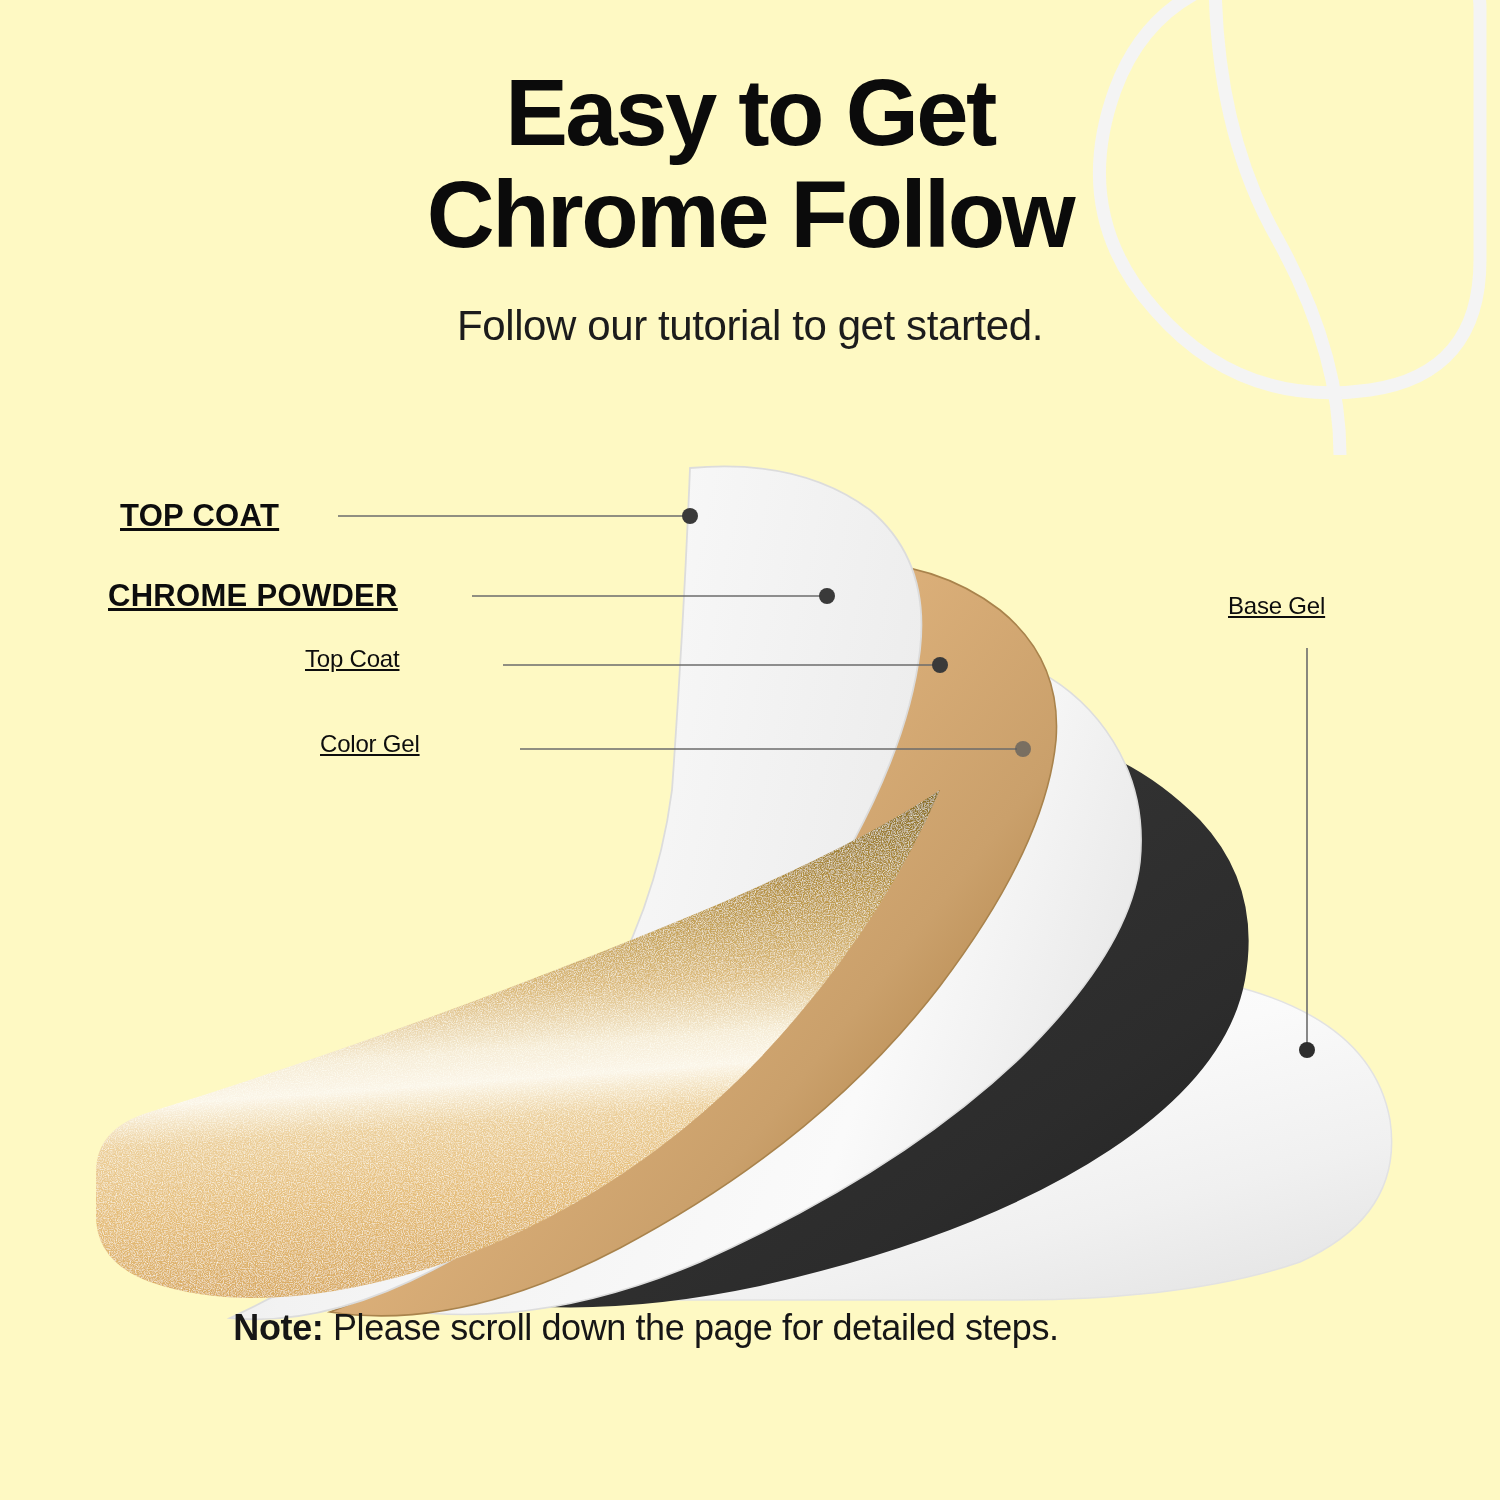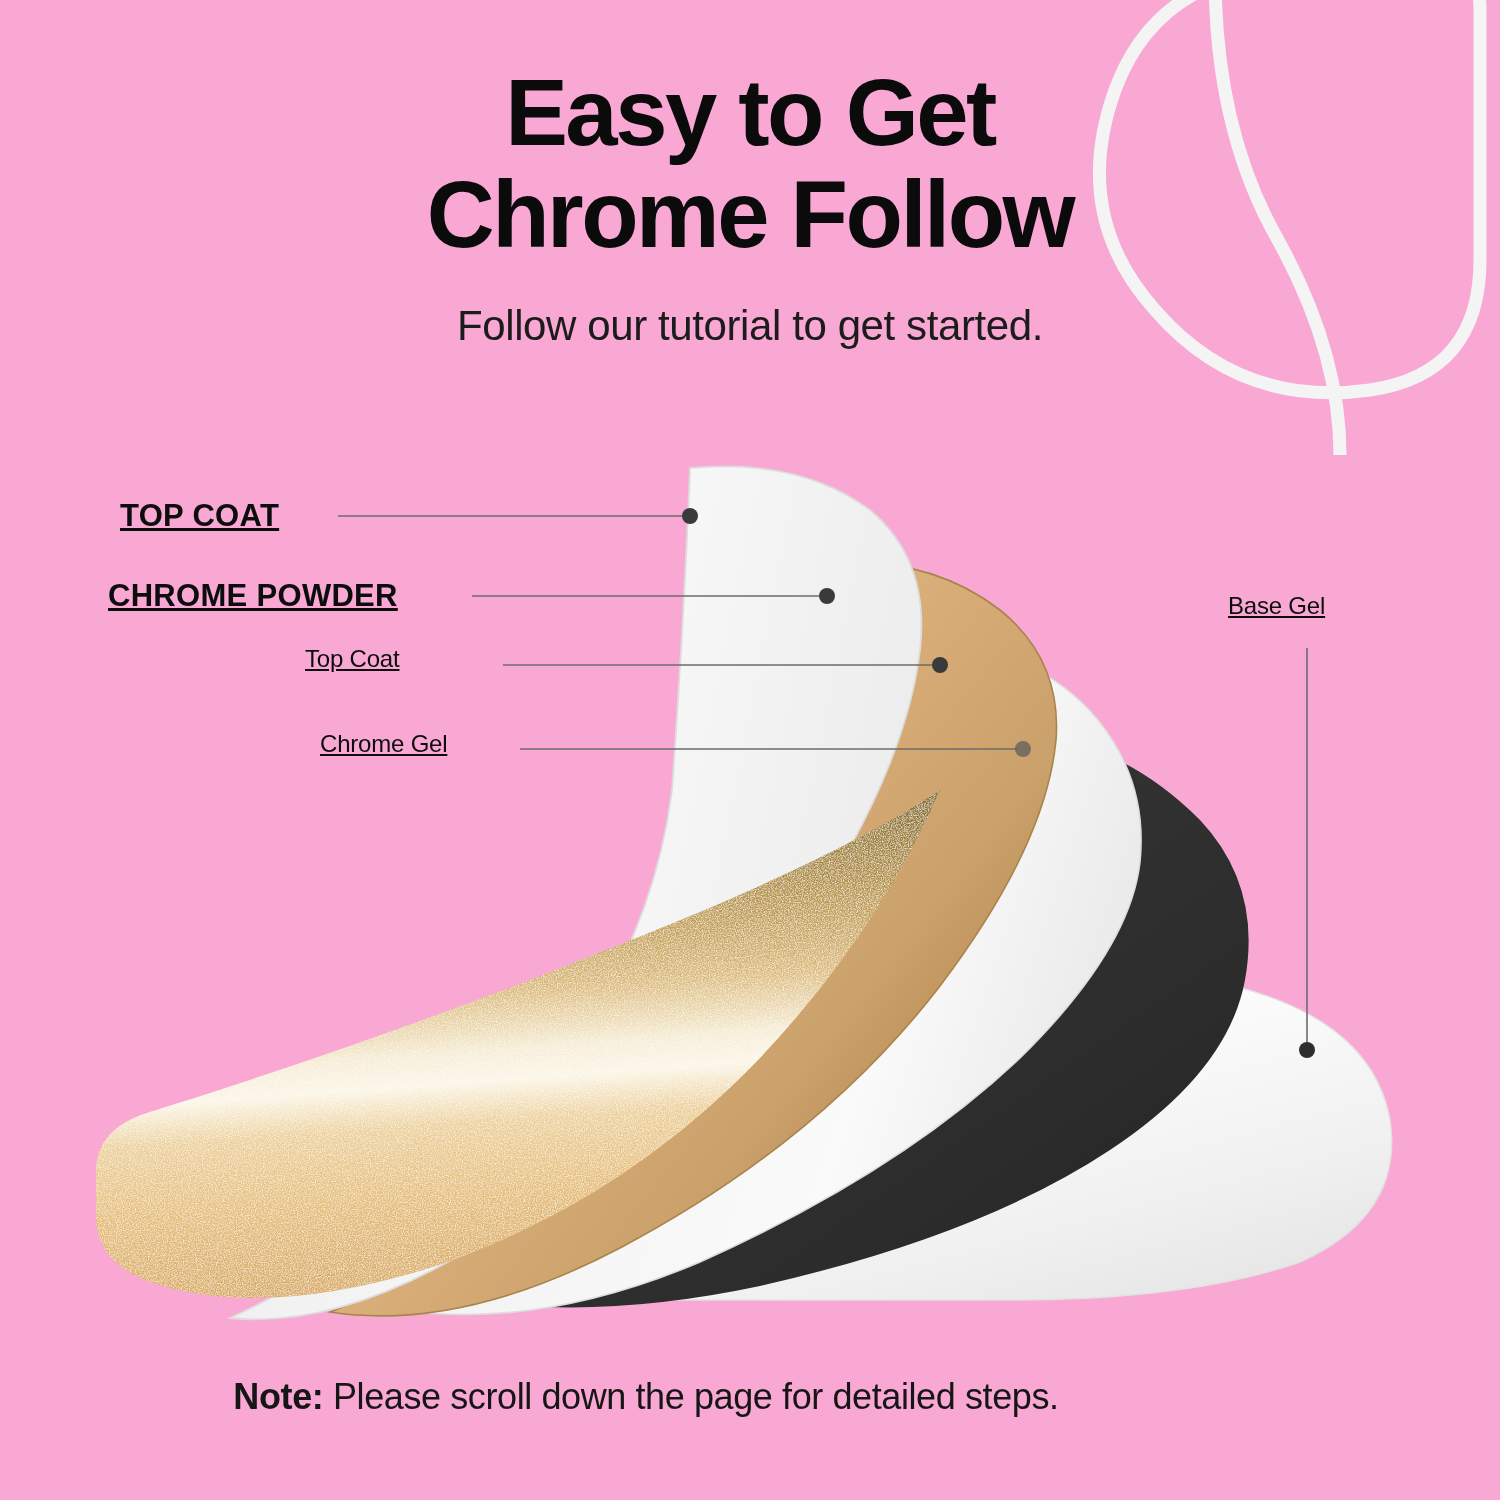--- a/index.html
+++ b/index.html
@@ -13,21 +13,21 @@
     overflow: hidden;
     font-family: "Liberation Sans", sans-serif;
     color: #111111;
     position: relative;
   }
 
   #page {
     position: relative;
     width: 1500px;
     height: 1500px;
-    background: #f9a8d4;
+    background: #fef9c3;
     overflow: hidden;
   }
 
   
   .watermark {
     position: absolute;
     top: -40px;
     right: -30px;
     width: 520px;
     height: 500px;
@@ -59,21 +59,21 @@
     font-size: 42px;
     font-weight: 400;
     letter-spacing: -0.4px;
     color: #1c1c1c;
   }
 
   
   .note {
     position: absolute;
     left: 0;
-    top: 1376px;
+    top: 1307px;
     width: 1292px;
     text-align: center;
     font-size: 36px;
     letter-spacing: -0.4px;
     color: #161616;
   }
   .note b { font-weight: 700; }
 
   
   .stage {
@@ -287,21 +287,21 @@
       </g>
     </svg>
   </div>
 
   <div class="lbl lbl-strong" id="label-top-coat-upper">TOP COAT</div>
 
   <div class="lbl lbl-strong" id="label-chrome-powder">CHROME POWDER</div>
 
   <div class="lbl lbl-normal" id="label-top-coat-lower">Top Coat</div>
 
-  <div class="lbl lbl-normal" id="label-color-gel">Chrome Gel</div>
+  <div class="lbl lbl-normal" id="label-color-gel">Color Gel</div>
 
   <div class="lbl lbl-normal" id="label-base-gel">Base Gel</div>
 
   <div class="note">
     <b>Note:</b><span> Please scroll down the page for detailed steps.</span>
   </div>
 
 </div>
 
 </body></html>

